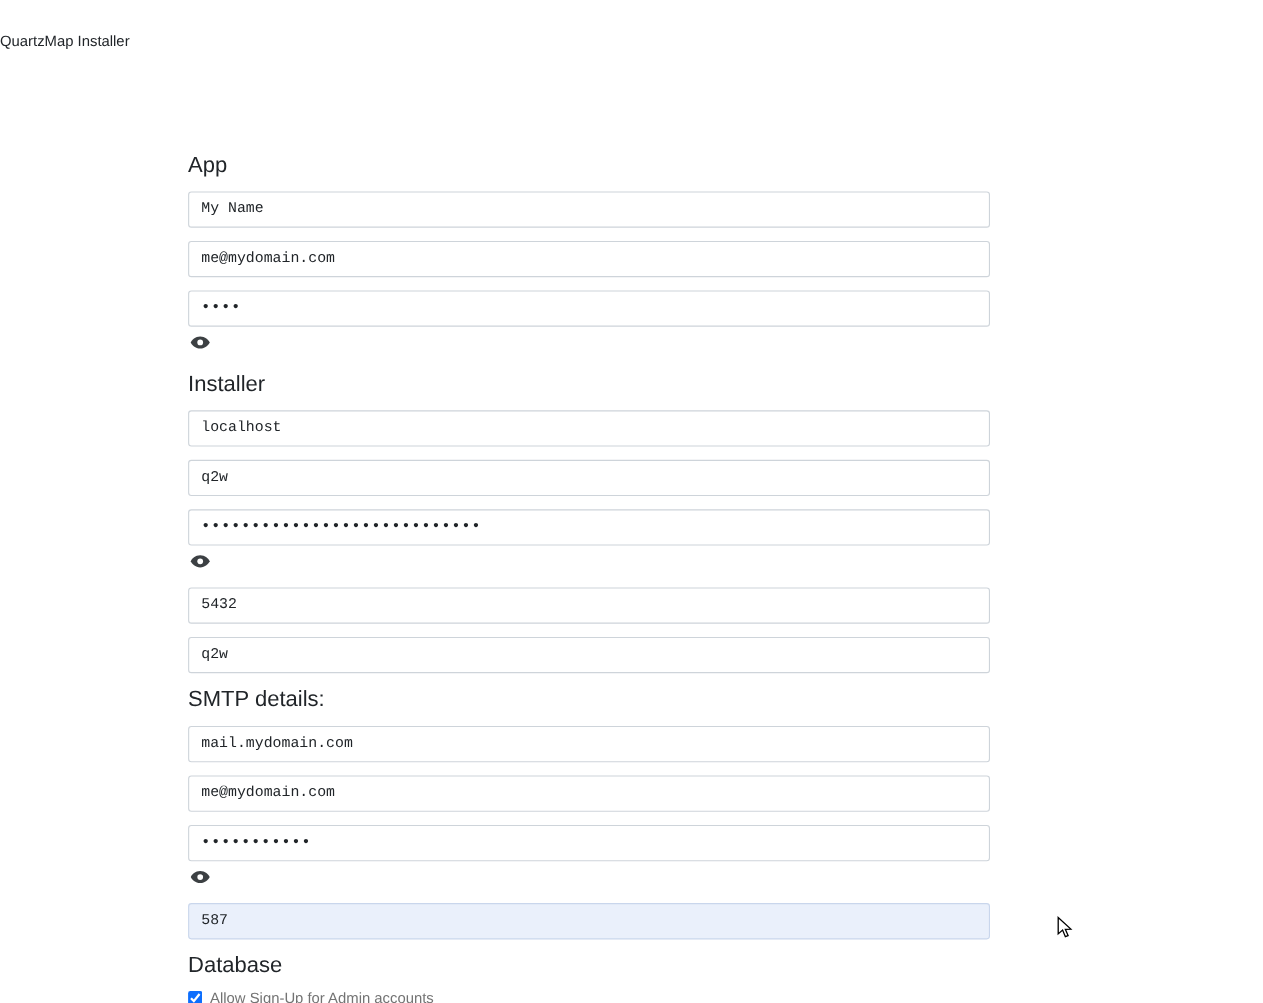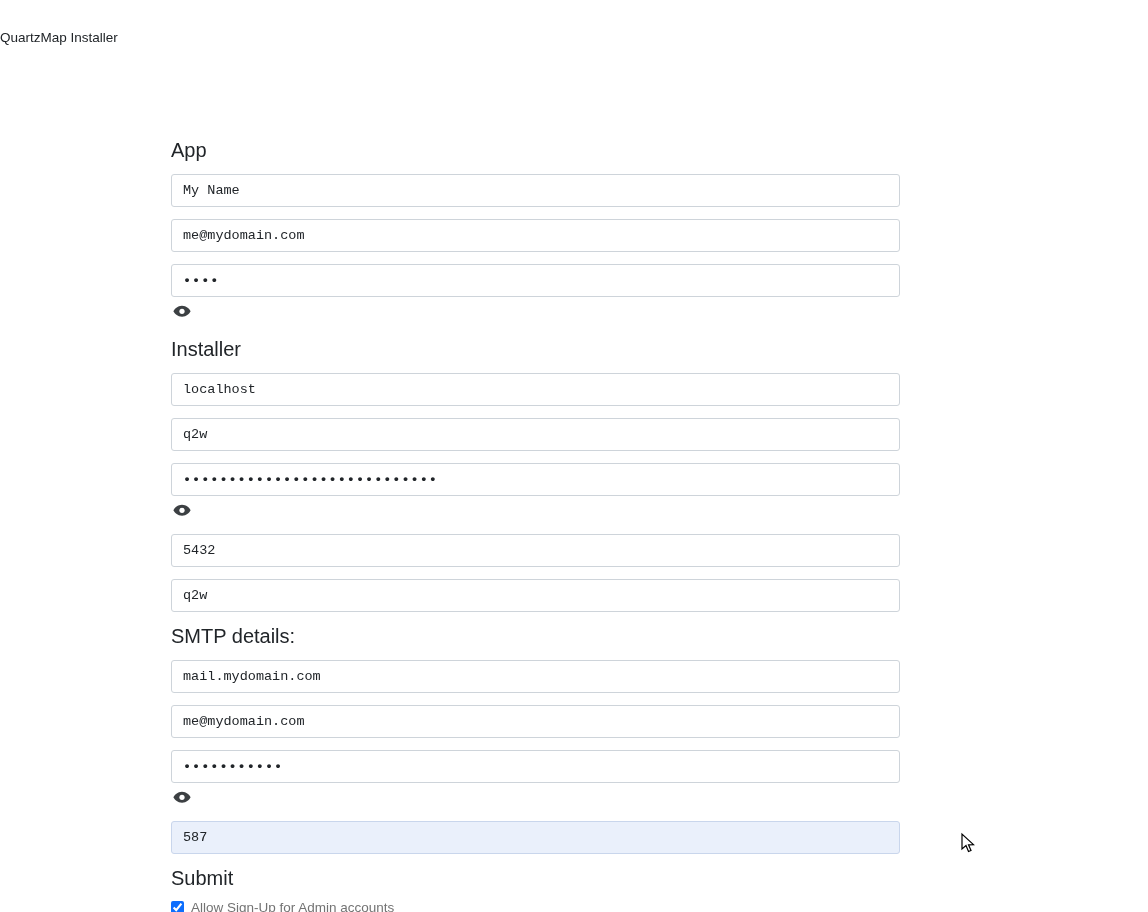--- a/index.html
+++ b/index.html
@@ -174,21 +174,21 @@
     <div class="eye-row">
       <button class="eye-btn">
         <svg width="18" height="13" viewBox="0 0 18 13" aria-hidden="true">
           <path d="M9 0.8C4.6 0.8 1.3 4.1 0.4 6.3c0.9 2.2 4.2 5.5 8.6 5.5s7.7-3.3 8.6-5.5C16.7 4.1 13.4 0.8 9 0.8z" fill="#3c4043"></path>
           <circle cx="9" cy="6.3" r="2.6" fill="#ffffff"></circle>
         </svg>
       </button>
     </div>
     <input class="field focused" type="text" value="587" style="">
 
-    <h2 class="section-heading options">Submit</h2>
+    <h2 class="section-heading options">Database</h2>
     <div class="checkbox-row">
       <input type="checkbox" checked="" style="">
       <span class="checkbox-label">Allow Sign-Up for Admin accounts</span>
     </div>
 
     <div class="submit-row">
       <button class="submit-btn">Submit</button>
     </div>
 
   </div>

